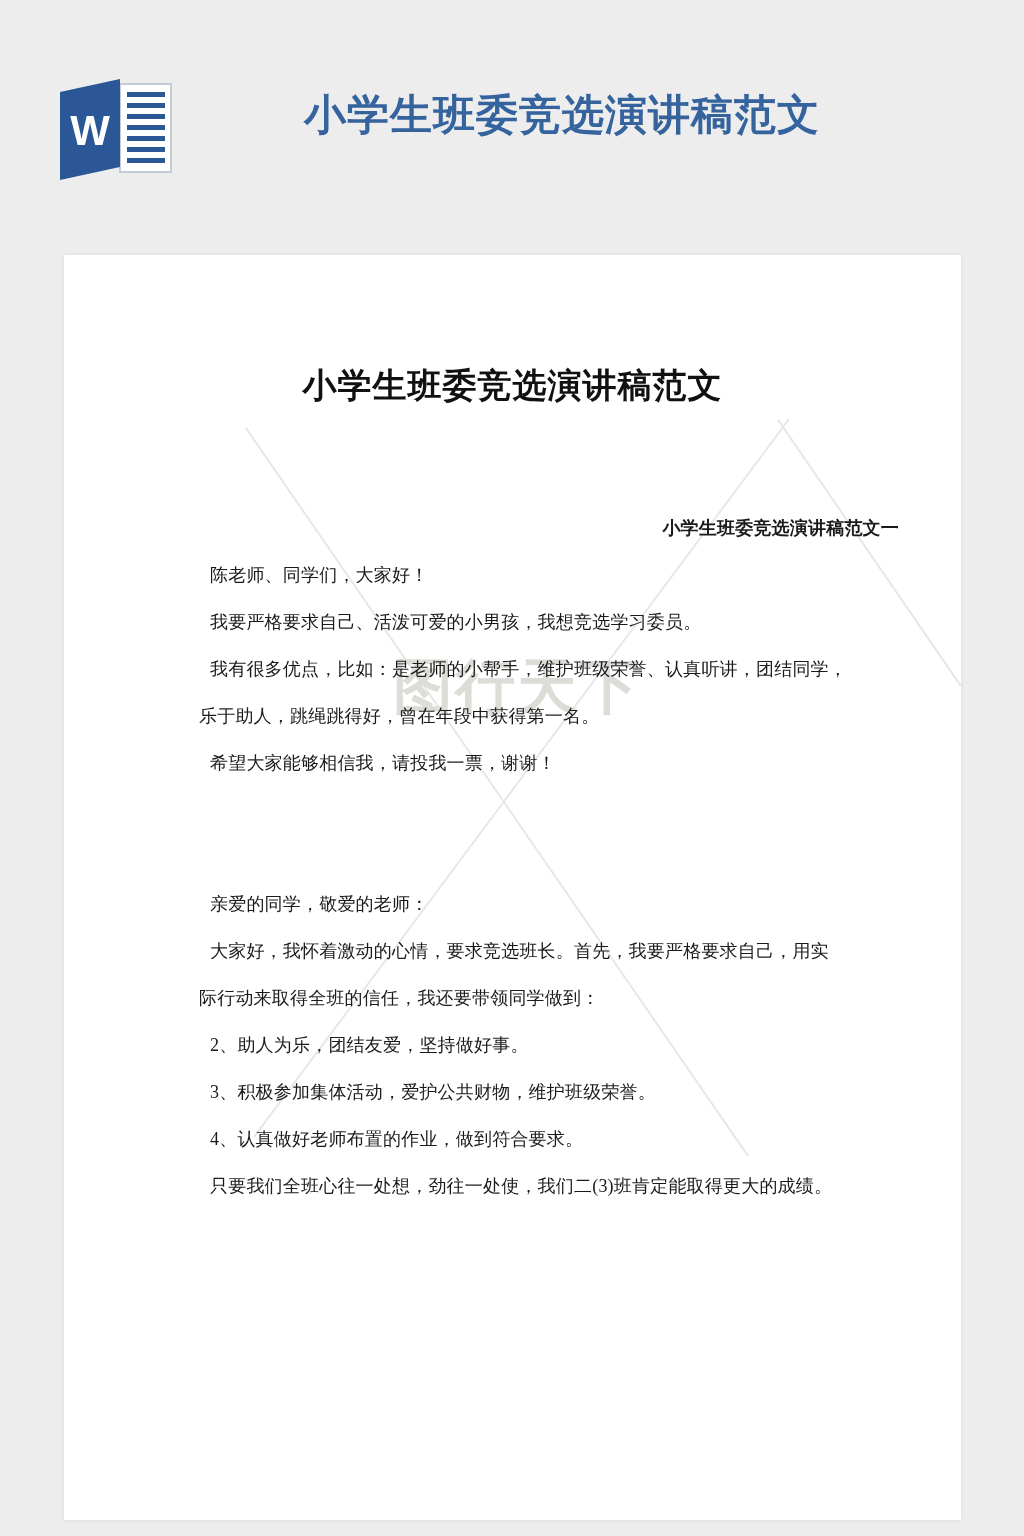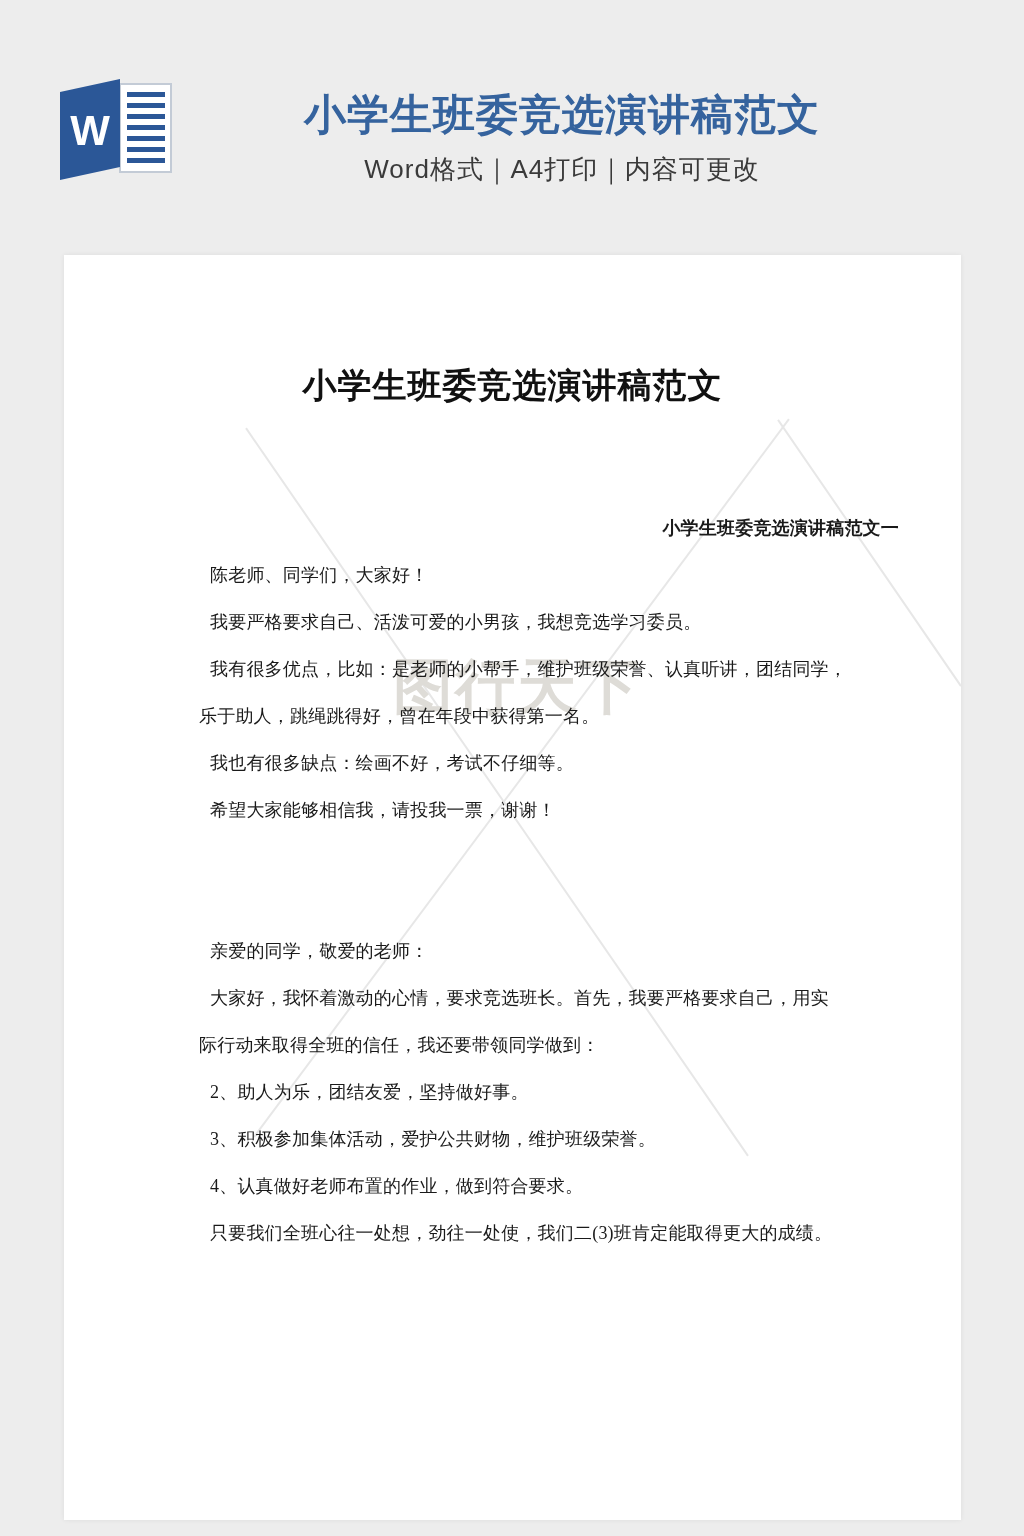--- a/index.html
+++ b/index.html
@@ -93,40 +93,38 @@
       <rect x="67" y="68" width="38" height="5"></rect>
       <rect x="67" y="79" width="38" height="5"></rect>
     </g>
 
     <polygon points="0,13 60,0 60,88 0,101" fill="#2b5797"></polygon>
     <text x="30" y="66" text-anchor="middle" fill="#ffffff" font-family="Liberation Sans, DejaVu Sans, sans-serif" font-size="42" font-weight="bold">W</text>
   </svg>
 
   <div class="header-text">
     <div class="header-title">小学生班委竞选演讲稿范文</div>
-    <div class="header-subtitle">Word格式｜A4打印｜内容可更改</div>
   </div>
 </div>
 
 <div class="page">
 
   <div class="wm-line wm-line-a"></div>
   <div class="wm-line wm-line-b"></div>
   <div class="wm-line wm-line-c"></div>
   <div class="wm-text">图行天下</div>
 
   <div class="doc-title">小学生班委竞选演讲稿范文</div>
 
   <div class="body-lines" id="body-lines">
       <div class="line bold indent">小学生班委竞选演讲稿范文一</div>
       <div class="line indent">陈老师、同学们，大家好！</div>
       <div class="line indent">我要严格要求自己、活泼可爱的小男孩，我想竞选学习委员。</div>
       <div class="line indent">我有很多优点，比如：是老师的小帮手，维护班级荣誉、认真听讲，团结同学，</div>
       <div class="line">乐于助人，跳绳跳得好，曾在年段中获得第一名。</div>
-      <div class="line indent">我也有很多缺点：绘画不好，考试不仔细等。</div>
       <div class="line indent">希望大家能够相信我，请投我一票，谢谢！</div>
       <div class="line blank"></div>
       <div class="line blank"></div>
       <div class="line indent">亲爱的同学，敬爱的老师：</div>
       <div class="line indent">大家好，我怀着激动的心情，要求竞选班长。首先，我要严格要求自己，用实</div>
       <div class="line">际行动来取得全班的信任，我还要带领同学做到：</div>
       <div class="line indent">2、助人为乐，团结友爱，坚持做好事。</div>
       <div class="line indent">3、积极参加集体活动，爱护公共财物，维护班级荣誉。</div>
       <div class="line indent">4、认真做好老师布置的作业，做到符合要求。</div>
       <div class="line indent">只要我们全班心往一处想，劲往一处使，我们二(3)班肯定能取得更大的成绩。</div>

